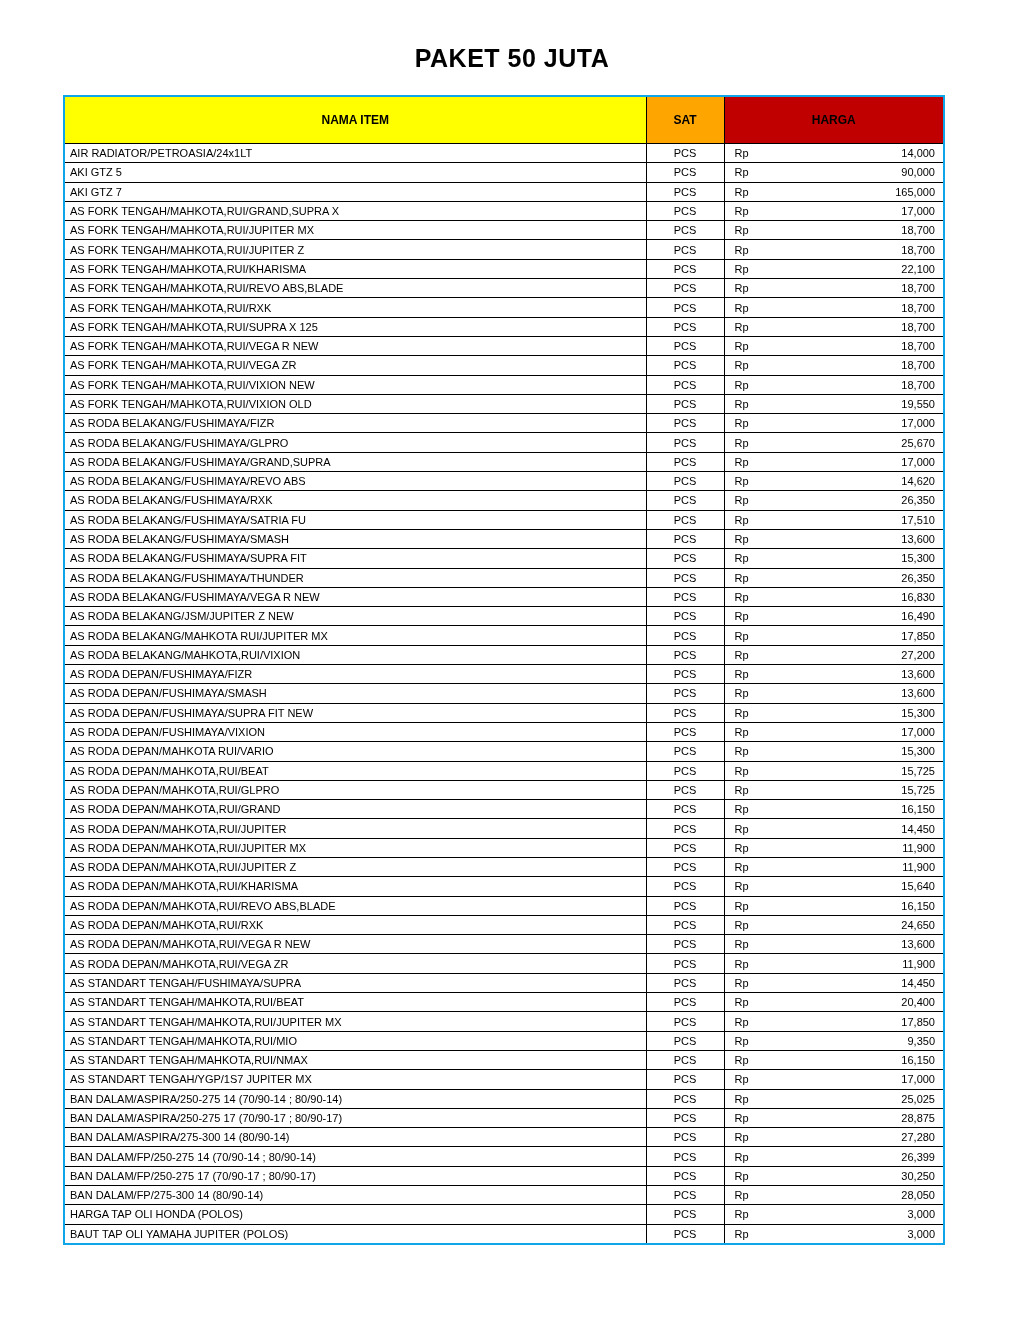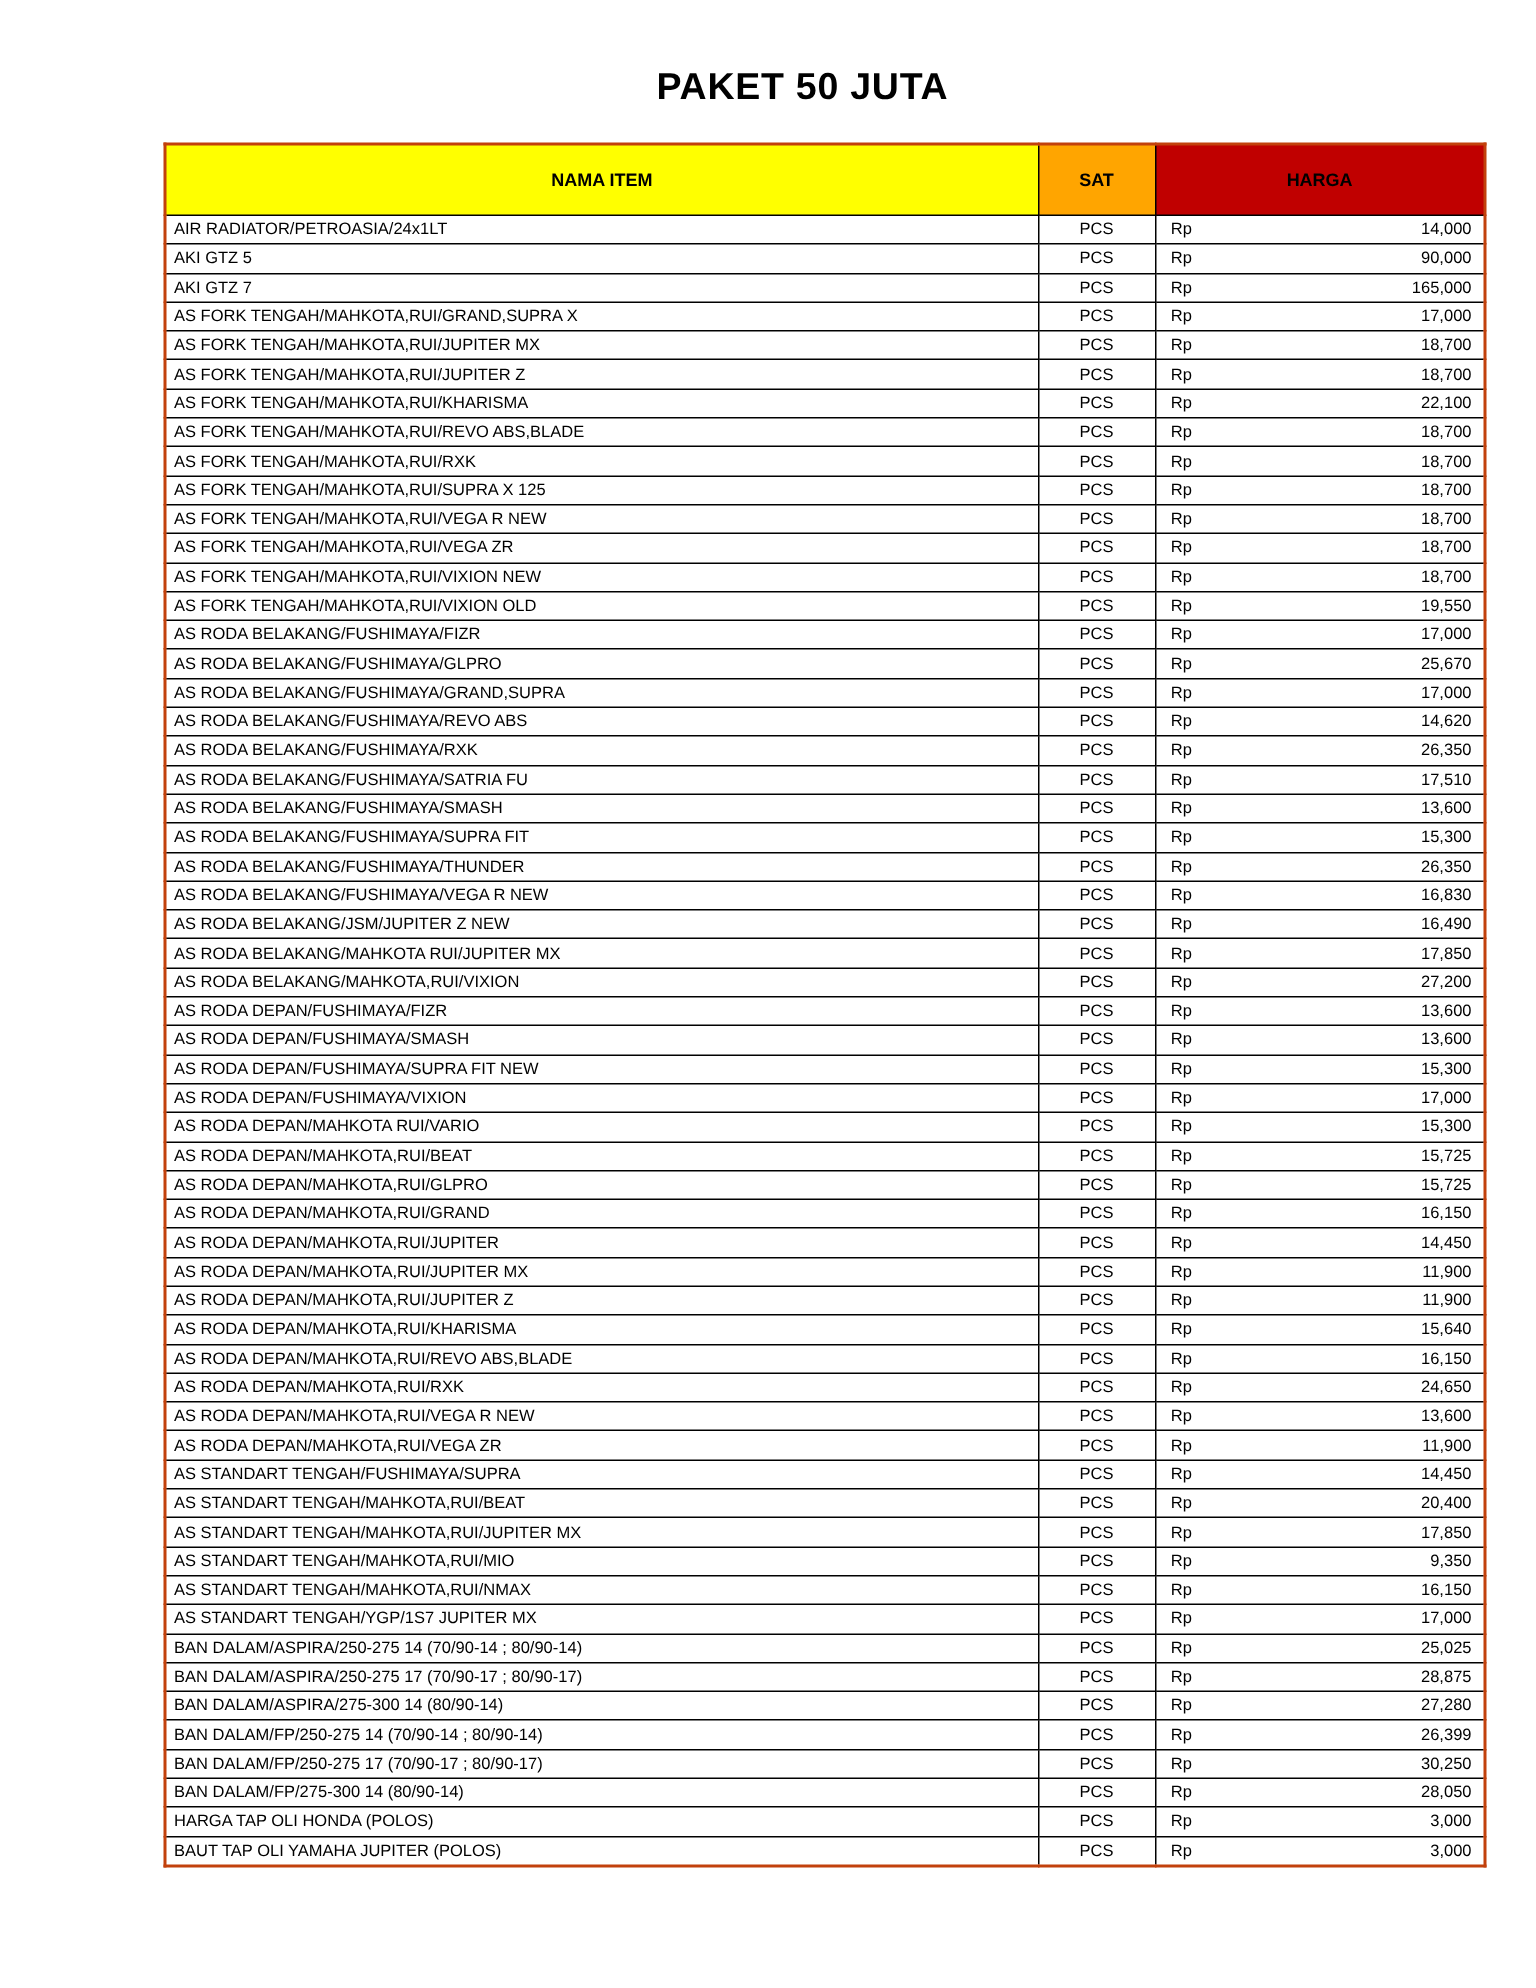--- a/index.html
+++ b/index.html
@@ -7,42 +7,41 @@
     padding: 0;
     background: #ffffff;
     font-family: "Liberation Sans", sans-serif;
   }
   .page {
     width: 1024px;
     height: 1325px;
     background: #ffffff;
     position: relative;
     box-sizing: border-box;
-    padding-left: 46px;
   }
   .doc-title {
     padding-top: 44px;
     text-align: center;
     font-size: 25px;
     font-weight: bold;
     color: #000000;
     letter-spacing: 0.5px;
   }
   table.price-table {
     border-collapse: collapse;
     margin-left: 63px;
     margin-top: 22px;
     width: 880px;
     table-layout: fixed;
   }
   table.price-table, table.price-table th, table.price-table td {
     border: 1px solid #000000;
   }
   table.price-table {
-    border: 2px solid #c2410c;
+    border: 2px solid #0ea5e9;
   }
   th {
     height: 44px;
     font-size: 12px;
     font-weight: bold;
     text-align: center;
     color: #000000;
     vertical-align: middle;
   }
   col.col-item  { width: 582px; }

